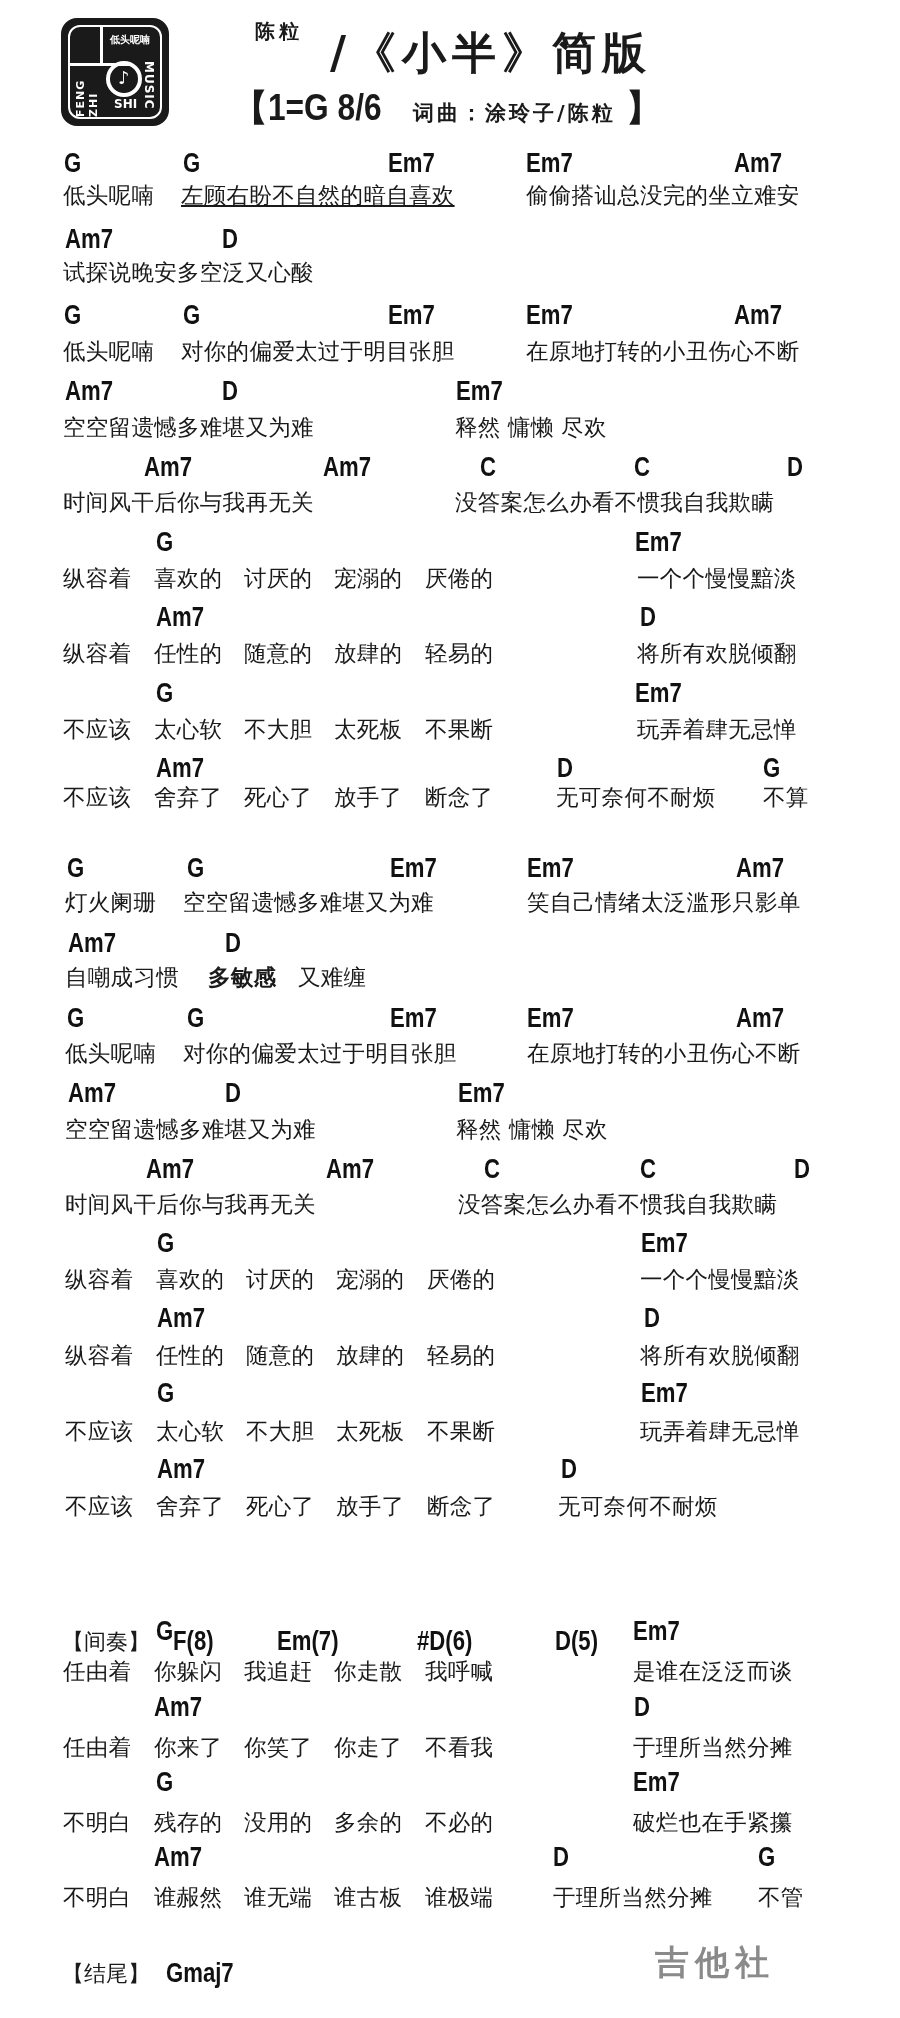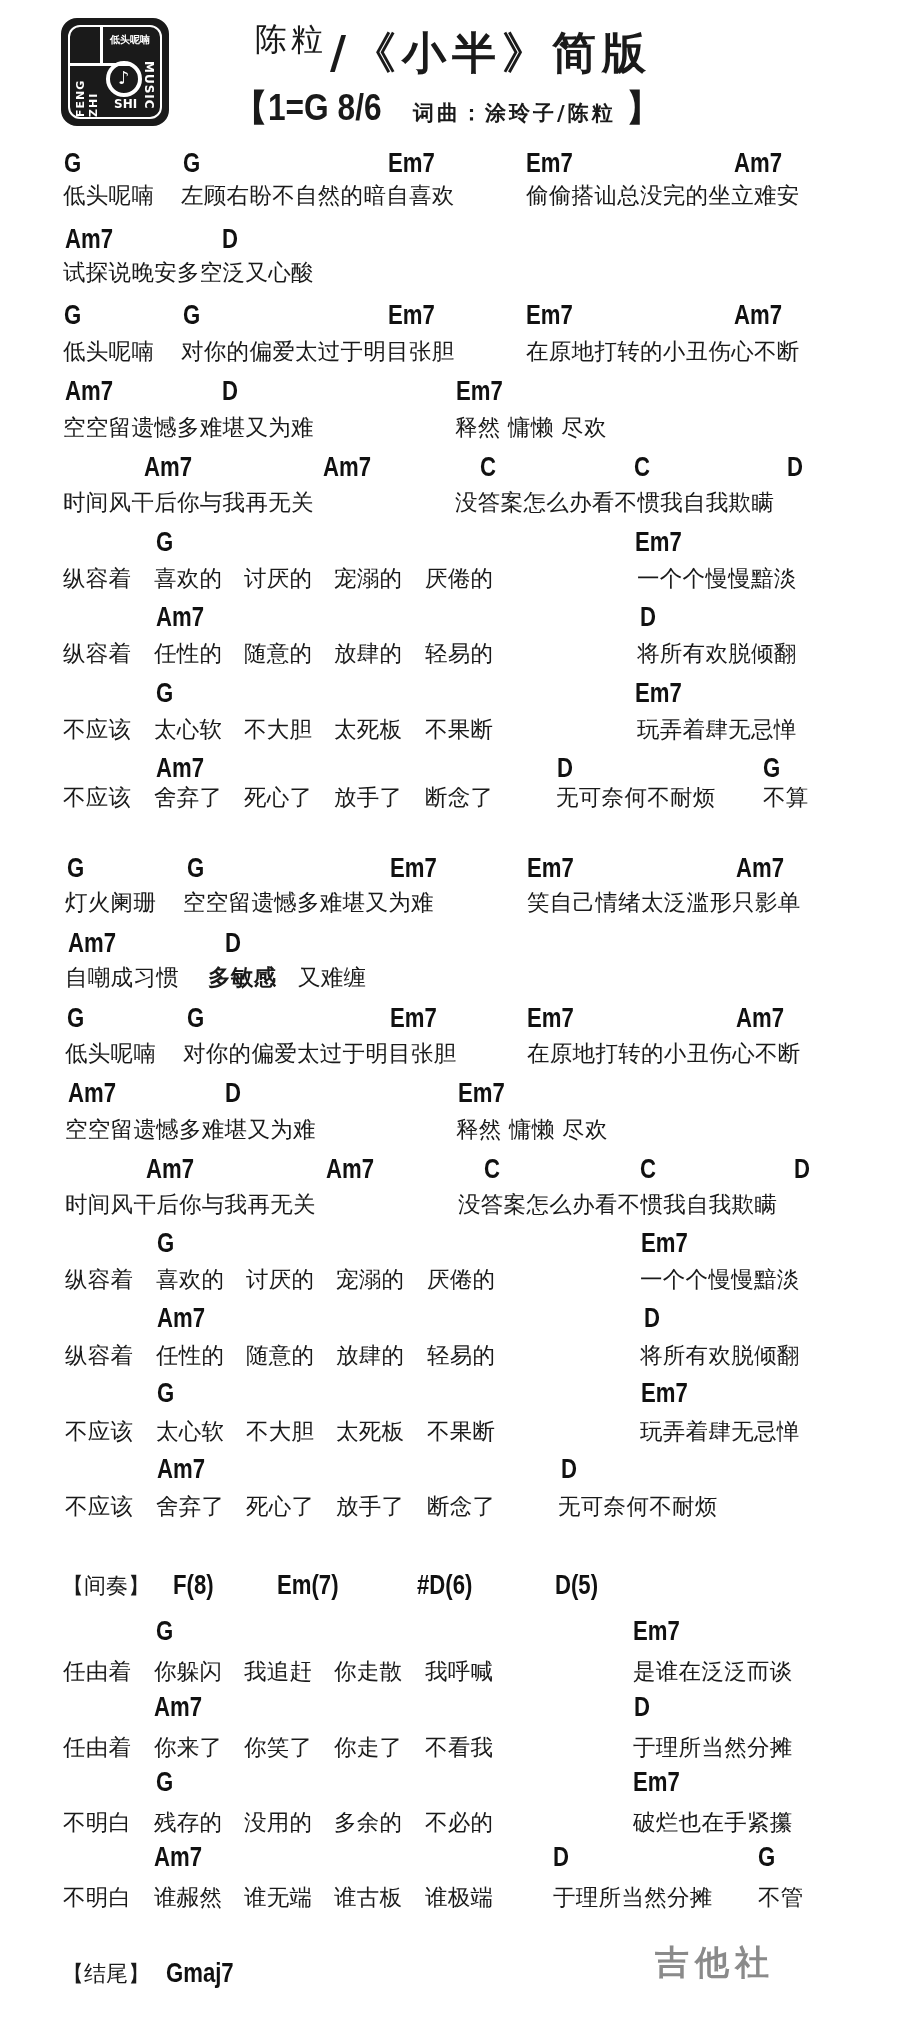--- a/index.html
+++ b/index.html
@@ -10,21 +10,21 @@
   .logo-inner { position: absolute; inset: 4px; border: 2px solid #fff; border-radius: 12px; }
   .logo-top { position: absolute; left: 40px; top: 6px; color: #fff; font-size: 10px; font-weight: bold; white-space: nowrap; }
   .logo-side-l { position: absolute; left: 4px; top: 46px; color: #fff; font-size: 11px; font-weight: bold; writing-mode: vertical-rl; transform: rotate(180deg); letter-spacing: 1px; }
   .logo-side-r { position: absolute; right: 4px; top: 34px; color: #fff; font-size: 12px; font-weight: bold; writing-mode: vertical-rl; letter-spacing: 1px; }
   .logo-bottom { position: absolute; left: 44px; bottom: 6px; color: #fff; font-size: 12px; font-weight: bold; }
   .logo-circle { position: absolute; left: 36px; top: 34px; width: 36px; height: 36px; border: 4px solid #fff; border-radius: 50%; box-sizing: border-box; }
   .logo-note { position: absolute; left: 8px; top: 4px; color: #fff; font-size: 18px; line-height: 18px; }
   .logo-bar-v { position: absolute; left: 30px; top: 0; width: 3px; height: 38px; background: #fff; }
   .logo-bar-h { position: absolute; left: 0; top: 36px; width: 60px; height: 3px; background: #fff; }
 
-  .title-artist { position: absolute; left: 255px; top: 18px; font-family: "DejaVu Serif", serif; font-weight: normal; font-size: 32px; letter-spacing: 4px; }
+  .title-artist { position: absolute; left: 255px; top: 18px; font-family: "DejaVu Serif", serif; font-weight: bold; font-size: 20px; letter-spacing: 4px; }
   .title-main { position: absolute; left: 330px; top: 24px; font-family: "DejaVu Serif", serif; font-weight: bold; font-size: 44px; letter-spacing: 6px; white-space: nowrap; }
   .subtitle { position: absolute; left: 232px; top: 84px; white-space: nowrap; display: flex; align-items: baseline; }
   .sub-bracket { font-family: "DejaVu Serif", serif; font-weight: bold; font-size: 36px; }
   .sub-key { font-family: "Liberation Sans", sans-serif; font-weight: bold; font-size: 36px; transform: scaleX(0.88); transform-origin: left; display: inline-block; margin-right: -6px; }
   .sub-credit { font-family: "DejaVu Serif", serif; font-weight: bold; font-size: 21px; margin-left: 22px; letter-spacing: 3px; margin-right: 10px; }
 
   .row { position: absolute; left: 0; width: 900px; height: 30px; }
   .chord { position: absolute; top: 0; font-family: "Liberation Sans", sans-serif; font-weight: bold; font-size: 27px;
            line-height: 27px; transform: scaleX(0.82); transform-origin: left; white-space: nowrap; color: #111; }
   .lyric { position: absolute; top: 0; font-family: "DejaVu Sans", sans-serif; font-size: 22.5px; line-height: 26px; white-space: nowrap; color: #1a1a1a; letter-spacing: 0.3px; }
@@ -60,21 +60,21 @@
 <div id="sheet">
     <div class="row" style="top: 150px;">
       <span class="chord" style="left: 64px;">G</span>
       <span class="chord" style="left: 183px;">G</span>
       <span class="chord" style="left: 388px;">Em7</span>
       <span class="chord" style="left: 526px;">Em7</span>
       <span class="chord" style="left: 734px;">Am7</span>
     </div>
     <div class="row" style="top: 182px;">
       <span class="lyric" style="left: 63px;">低头呢喃</span>
-      <span class="lyric" style="left: 181px;">左顾右盼不自然的暗自喜欢</span>
+      <span class="lyric" style="left: 181px; text-decoration: underline;">左顾右盼不自然的暗自喜欢</span>
       <span class="lyric" style="left: 526px;">偷偷搭讪总没完的坐立难安</span>
     </div>
     <div class="row" style="top: 226px;">
       <span class="chord" style="left: 65px;">Am7</span>
       <span class="chord" style="left: 222px;">D</span>
     </div>
     <div class="row" style="top: 259px;">
       <span class="lyric" style="left: 63px;">试探说晚安多空泛又心酸</span>
     </div>
     <div class="row" style="top: 302px;">
@@ -253,21 +253,21 @@
       <span class="chord" style="left: 561px;">D</span>
     </div>
     <div class="row" style="top: 1493px;">
       <span class="lyric" style="left: 65px;">不应该</span>
       <span class="lyric" style="left: 156px;">舍弃了</span>
       <span class="lyric" style="left: 246px;">死心了</span>
       <span class="lyric" style="left: 336px;">放手了</span>
       <span class="lyric" style="left: 427px;">断念了</span>
       <span class="lyric" style="left: 558px;">无可奈何不耐烦</span>
     </div>
-    <div class="row" style="top: 1572px;">
+    <div class="row" style="top: 1628px;">
       <span class="label" style="left: 62px;">【间奏】</span>
       <span class="chord" style="left: 173px;">F(8)</span>
       <span class="chord" style="left: 277px;">Em(7)</span>
       <span class="chord" style="left: 417px;">#D(6)</span>
       <span class="chord" style="left: 555px;">D(5)</span>
     </div>
     <div class="row" style="top: 1618px;">
       <span class="chord" style="left: 156px;">G</span>
       <span class="chord" style="left: 633px;">Em7</span>
     </div>

